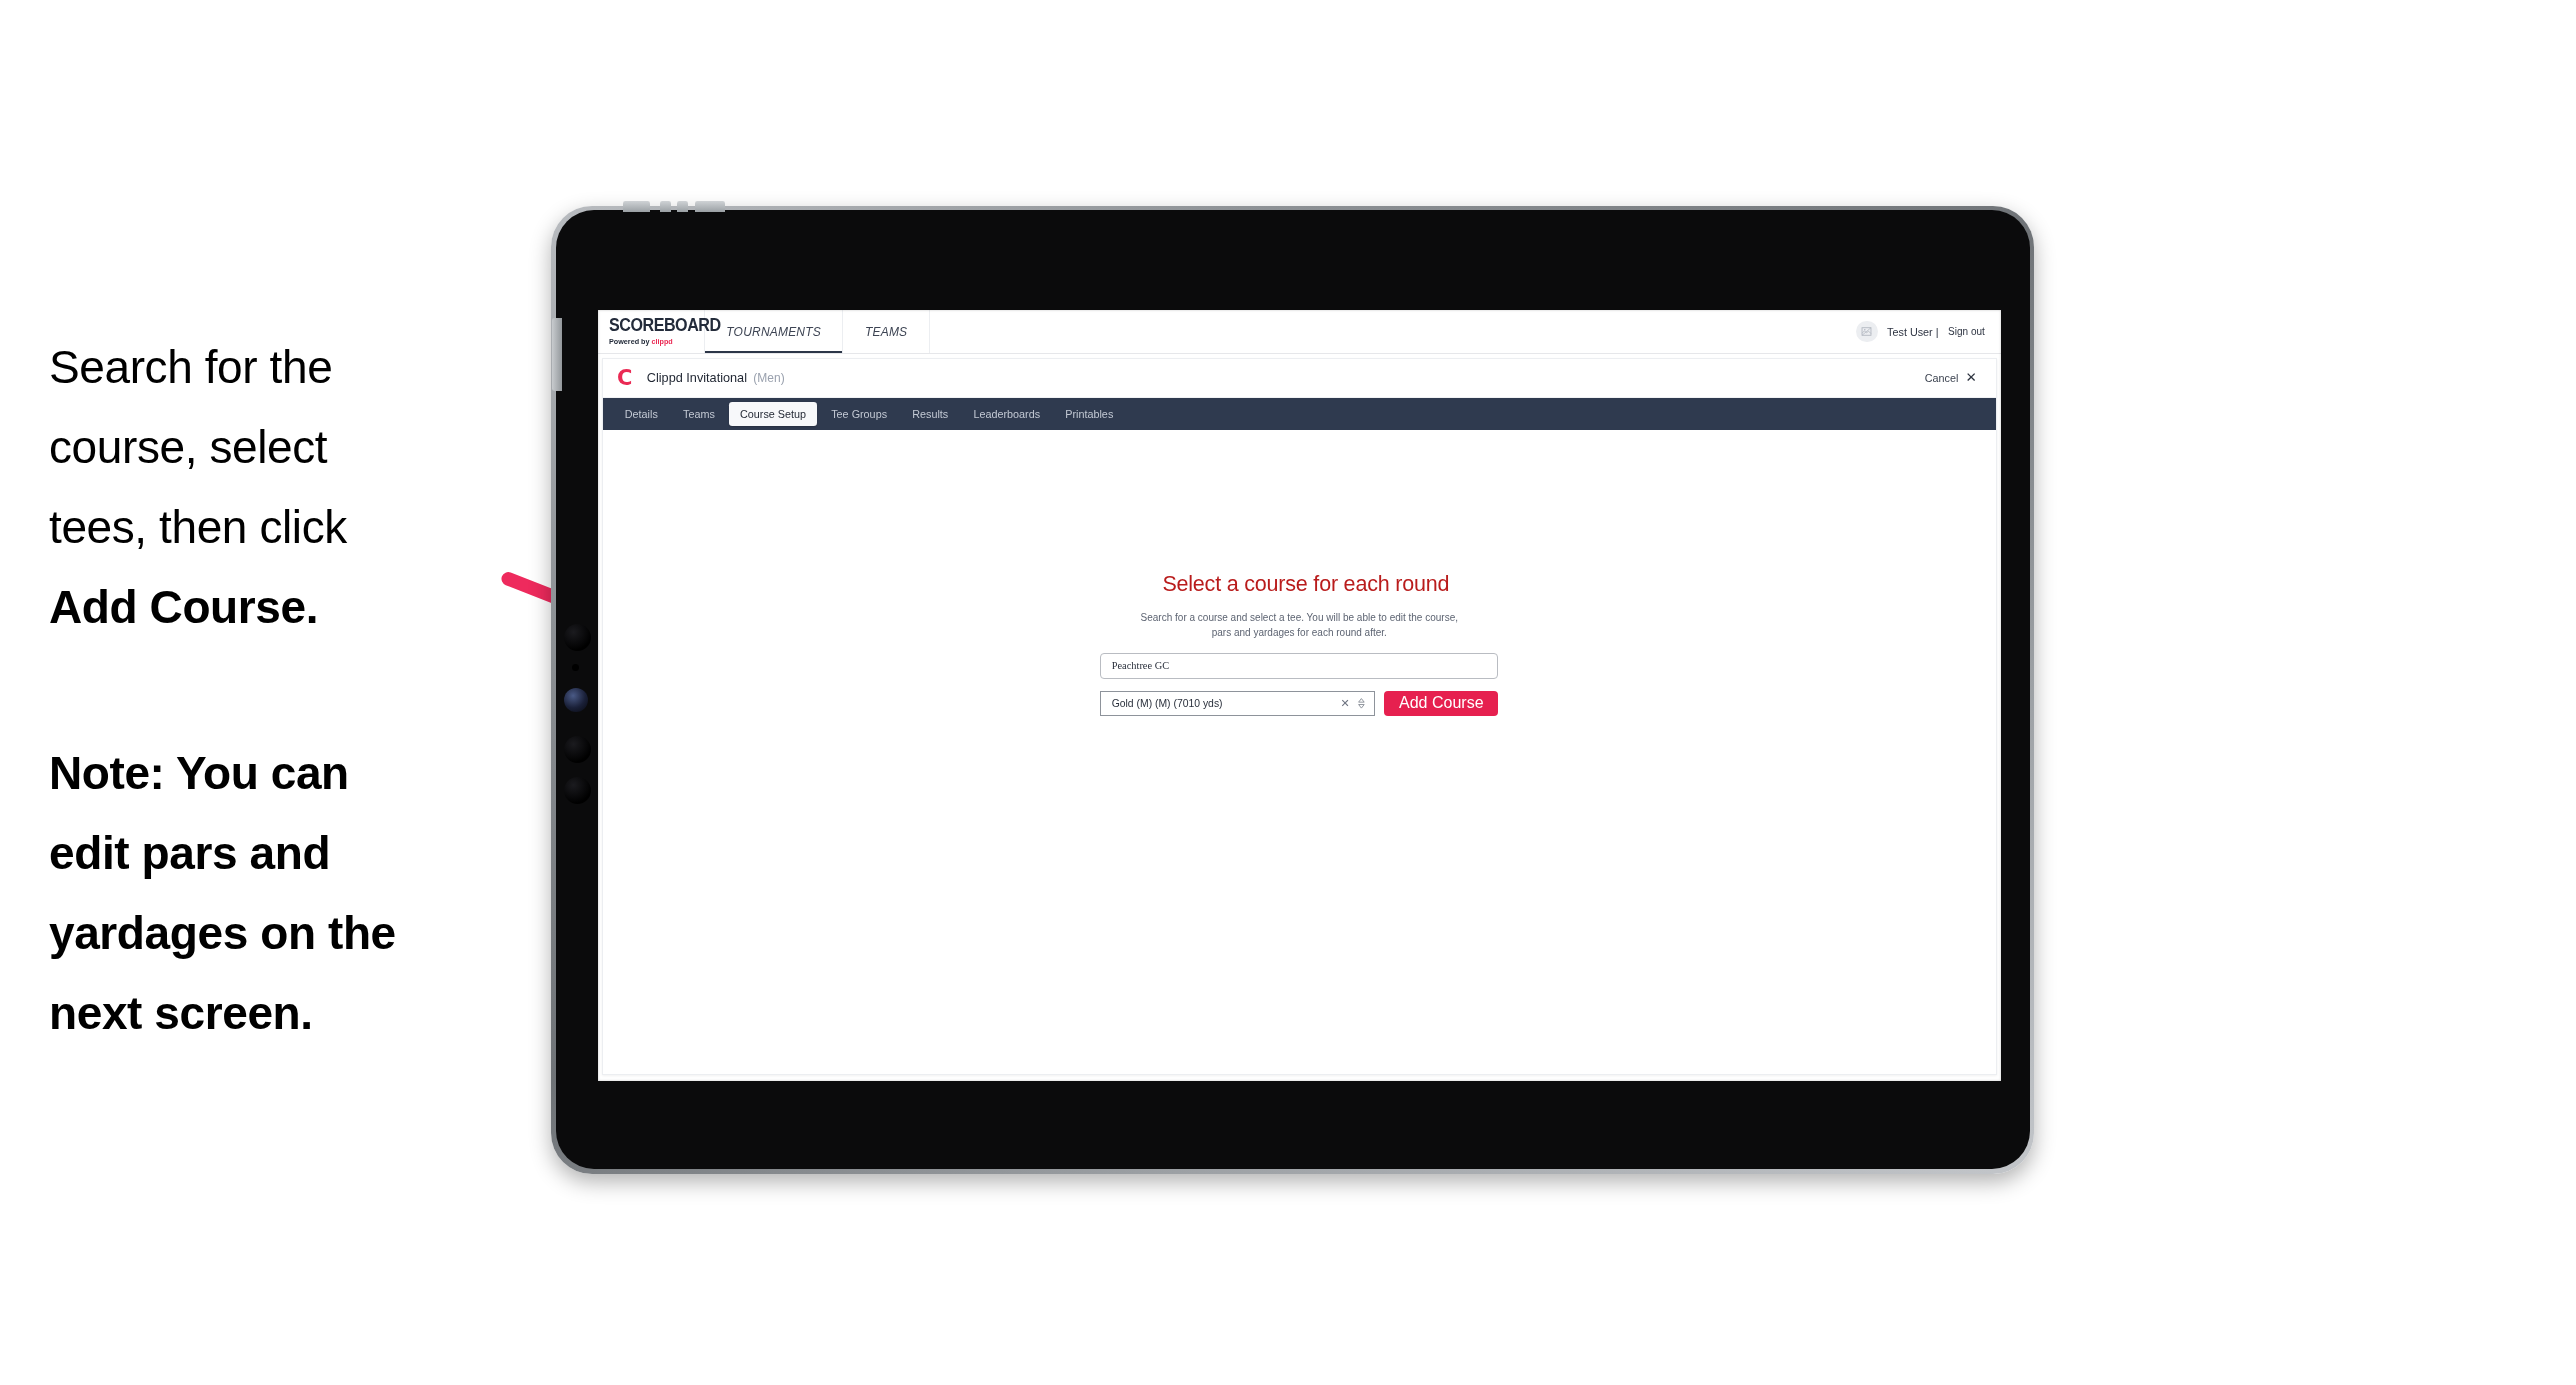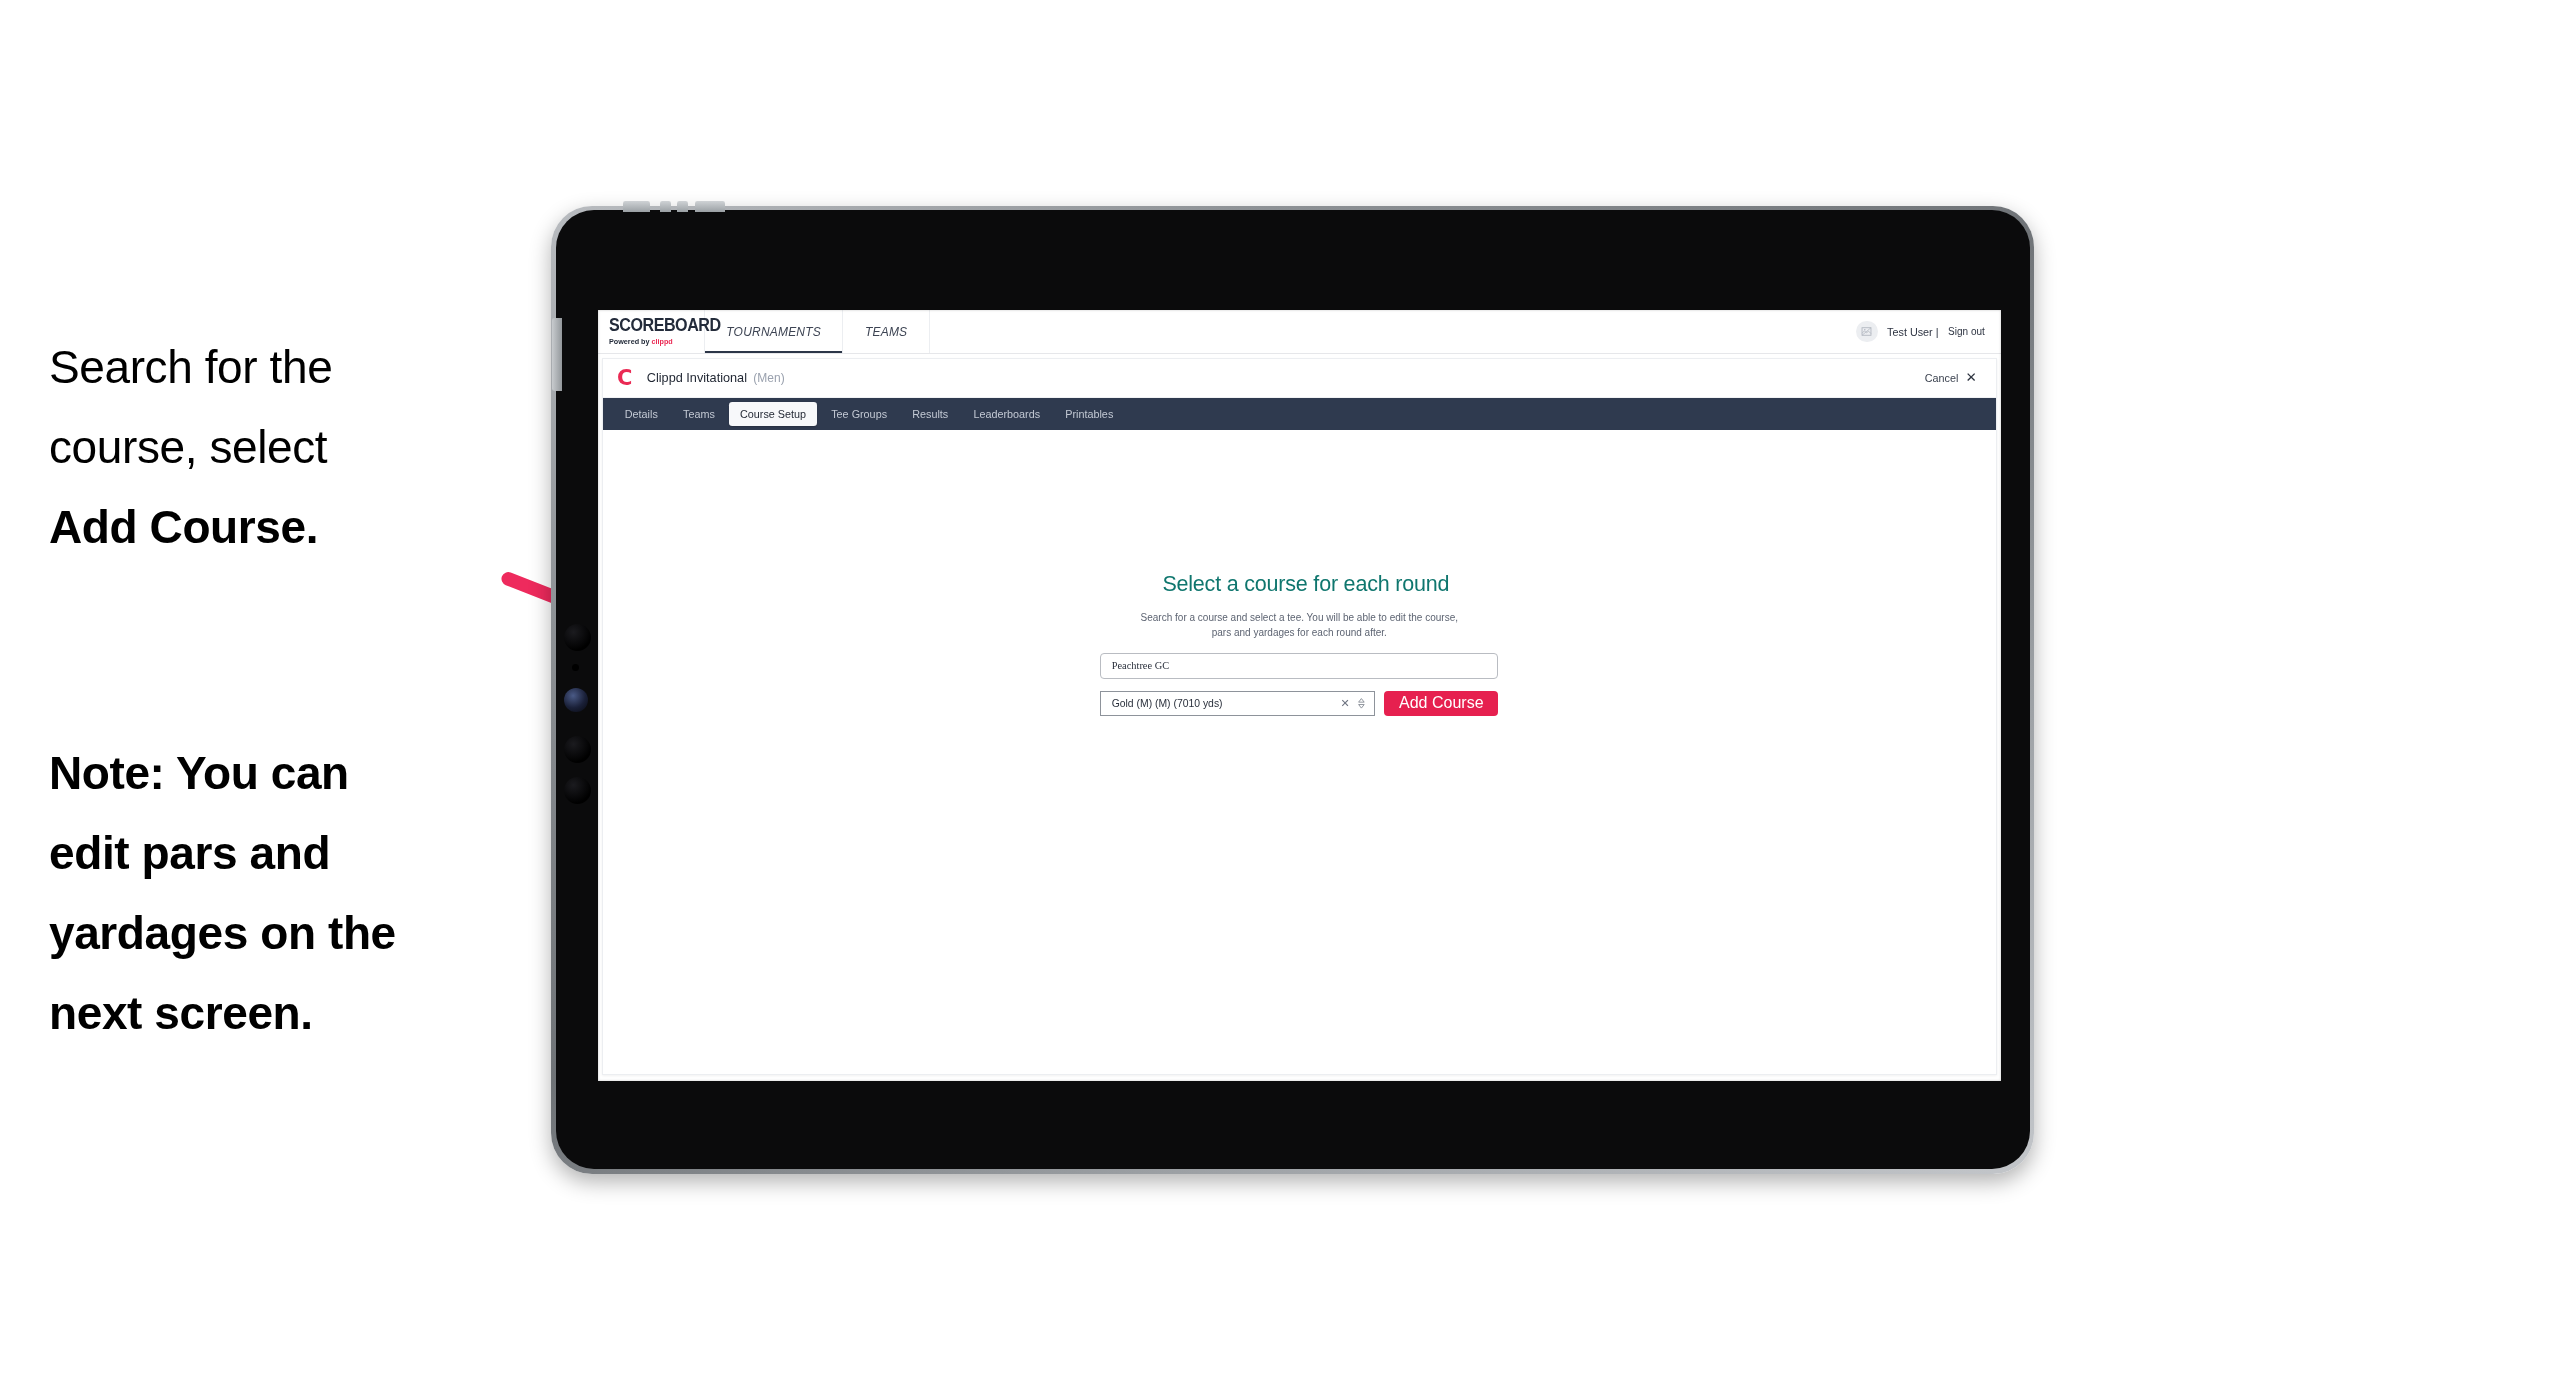--- a/index.html
+++ b/index.html
@@ -234,21 +234,21 @@
   
   #course-selector {
     position: absolute;
     left: 0; right: 0;
     top: 213px;
     display: flex; flex-direction: column; align-items: center;
   }
   #selector-title {
     font-size: 21.5px;
     font-weight: 400;
-    color: #0f766e;
+    color: #b91c1c;
     letter-spacing: -0.2px;
     margin-left: 13px;
   }
   #selector-subtitle {
     margin-top: 12.7px;
     width: 319px;
     text-align: center;
     font-size: 10px;
     line-height: 15px;
     color: #5d6472;
@@ -299,20 +299,21 @@
   }
 </style>
 </head>
 <body>
 
 <div id="stage">
 
   <div class="annot-block" id="annot-1">
     <div class="annot-line">Search for the</div>
     <div class="annot-line">course, select</div>
+    <div class="annot-line">tees, then click</div>
     <div class="annot-line bold">Add Course.</div>
   </div>
 
   <div class="annot-block" id="annot-2">
     <div class="annot-line">Note: You can</div>
     <div class="annot-line">edit pars and</div>
     <div class="annot-line">yardages on the</div>
     <div class="annot-line">next screen.</div>
   </div>
 

